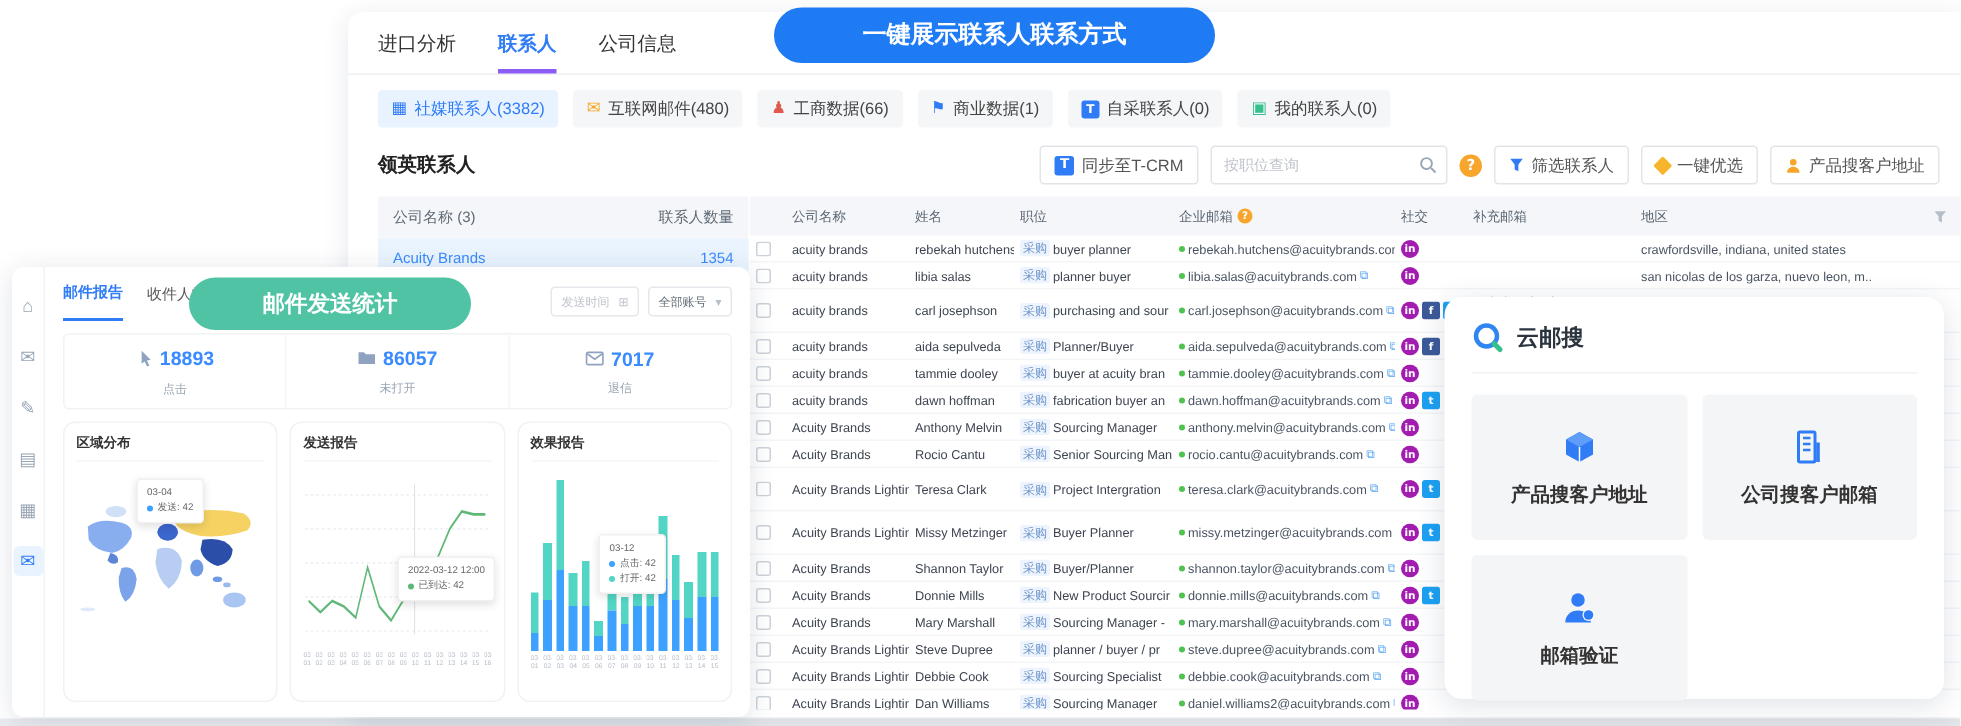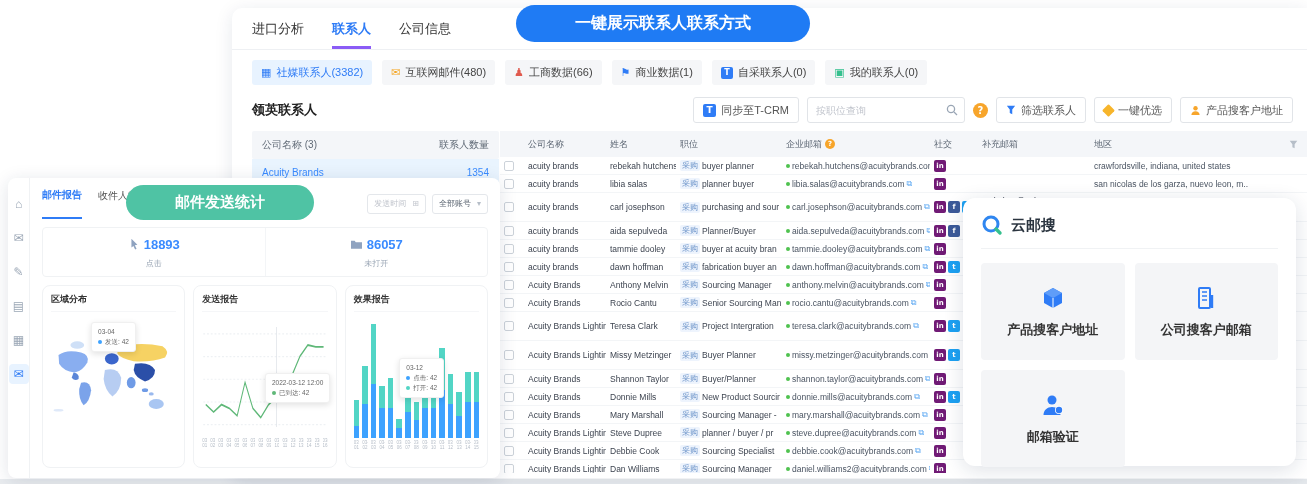--- a/index.html
+++ b/index.html
@@ -53,38 +53,38 @@
   .t-head > div { padding:0 4px; display:flex; align-items:center; gap:3px; overflow:hidden; white-space:nowrap; }
   .rows-wrap { height:316px; overflow:hidden; }
   .t-row { border-bottom:1px solid #f3f5f7; height:18px; color:#3d4450; cursor:default; }
   .t-row.tall { height:29px; }
   .t-row > div { padding:0 4px; overflow:hidden; white-space:nowrap; display:flex; align-items:center; gap:2px; }
   .cb { width:10px; height:10px; border:1px solid #ccd2d9; border-radius:2px; background:#fff; display:inline-block; cursor:pointer; }
   .tag { background:#eef4fd; color:#6b93c9; border-radius:2px; padding:0 2px; font-size:8px; line-height:11px; flex:none; }
   .dot { width:4px;height:4px;border-radius:50%;background:#4fc24f;flex:none; }
   .copy { color:#58a6f2; font-size:8px; cursor:pointer; flex:none; }
   .soc { width:12px;height:12px;border-radius:2px;color:#fff;font:bold 7px/12px "DejaVu Sans",sans-serif;text-align:center;flex:none;cursor:pointer; }
-  .soc.in { background:#701a75; } .soc.fb { background:#3c5a99; } .soc.tw { background:#1da1f2; }
+  .soc.in { background:#a21caf;border-radius:6px; } .soc.fb { background:#3c5a99; } .soc.tw { background:#1da1f2; }
   .extra-lines { display:flex; flex-direction:column; justify-content:center; line-height:12px; }
   .extra-lines span { display:flex; align-items:center; gap:2px; }
   .oq { width:10px;height:10px;border-radius:50%;background:#f7a52b;color:#fff;font:bold 7px/10px "DejaVu Sans",sans-serif;text-align:center; }
 
   
   .callout { position:absolute; color:#fff; font-weight:bold; display:flex; align-items:center; justify-content:center; z-index:8; }
   .callout.blue { left:516px; top:5px; width:294px; height:37px; border-radius:19px; background:#1f7bf4; font-size:16px; }
   .callout.green { left:126px; top:185px; width:188px; height:35px; border-radius:18px; background:#4fc3a4; font-size:15px; z-index:9; }
 
   
   .stats-window { position:absolute; left:8px; top:178px; width:492px; height:300px; background:#fff; border-radius:8px; box-shadow:0 3px 18px rgba(20,40,80,.13); z-index:5; display:flex; overflow:hidden; }
   .sw-side { width:37px; border-right:1px solid #f0f2f4; display:flex; flex-direction:column; align-items:center; gap:14px; padding-top:16px; }
   .sw-side .sic { width:20px;height:20px; display:flex;align-items:center;justify-content:center; color:#9aa6b5; font-size:12px; border-radius:4px; cursor:pointer; }
   .sw-side .sic.sel { background:#e8f3ff; color:#2f7cf6; }
   .sw-main { flex:1; padding:10px 12px; display:flex; flex-direction:column; }
   .sw-tabs { display:flex; align-items:center; gap:16px; }
-  .sw-tab { font-size:10px; color:#555; padding-bottom:15px; cursor:pointer; }
+  .sw-tab { font-size:10px; color:#555; padding-bottom:10px; cursor:pointer; }
   .sw-tab.active { color:#2f7cf6; border-bottom:2px solid #2f7cf6; font-weight:bold; }
   .sw-controls { margin-left:auto; display:flex; gap:6px; }
   .sw-input { display:flex; align-items:center; border:1px solid #e4e7eb; border-radius:3px; height:20px; padding:0 6px; font-size:8px; color:#c0c4cc; gap:6px; cursor:pointer; }
   .sw-input .val { color:#606a76; }
   .stat-cards { display:flex; border:1px solid #f0f2f4; border-radius:4px; margin-top:8px; }
   .stat-cell { flex:1; text-align:center; padding:8px 0 7px; border-right:1px solid #f3f5f7; cursor:default; }
   .stat-cell:last-child { border-right:none; }
   .stat-v { color:#3a8bff; font-size:13px; font-weight:bold; display:inline-flex; align-items:center; gap:4px; }
   .stat-l { color:#9aa6b5; font-size:8px; margin-top:4px; }
   .chart-cards { display:flex; gap:8px; margin-top:8px; flex:1; }
@@ -666,20 +666,27 @@
               <path d="M4 1l7 7-3 .6 2 3.8-1.7.9-2-3.9L4 11z" fill="#8fa3c0"></path>
             </svg>
             <span>18893</span>
           </div><div class="stat-l">点击</div></div>
         <div class="stat-cell"><div class="stat-v">
             <svg width="13" height="11" viewBox="0 0 14 12">
               <path d="M1 2h4l1.2 1.5H13V10.5H1z" fill="#8fa3c0"></path>
             </svg>
             <span>86057</span>
           </div><div class="stat-l">未打开</div></div>
+        <div class="stat-cell"><div class="stat-v">
+            <svg width="13" height="10" viewBox="0 0 14 11">
+              <rect x="1" y="1" width="12" height="9" rx="1" fill="none" stroke="#8fa3c0" stroke-width="1.2"></rect>
+              <path d="M1.5 2l5.5 4 5.5-4" fill="none" stroke="#8fa3c0" stroke-width="1.2"></path>
+            </svg>
+            <span>7017</span>
+          </div><div class="stat-l">退信</div></div>
       </div>
     <div class="chart-cards">
       <div class="chart-card">
         <div class="cc-title">区域分布</div>
         <svg width="100%" height="118" viewBox="0 0 200 130" style="margin-top:6px">
           <ellipse cx="42" cy="14" rx="11" ry="6" fill="#cfe0f7"></ellipse>
           <path d="M12 30 Q25 20 48 26 Q62 30 58 42 Q50 56 38 58 Q20 56 13 44 Z" fill="#89aef0"></path>
           <path d="M36 58 Q46 60 44 68 Q38 72 33 66 Z" fill="#5b86d8"></path>
           <path d="M48 74 Q62 70 64 86 Q62 104 52 110 Q44 100 45 84 Z" fill="#7ba3ea"></path>
           <ellipse cx="97" cy="36" rx="11" ry="9" fill="#3b66cc"></ellipse>

